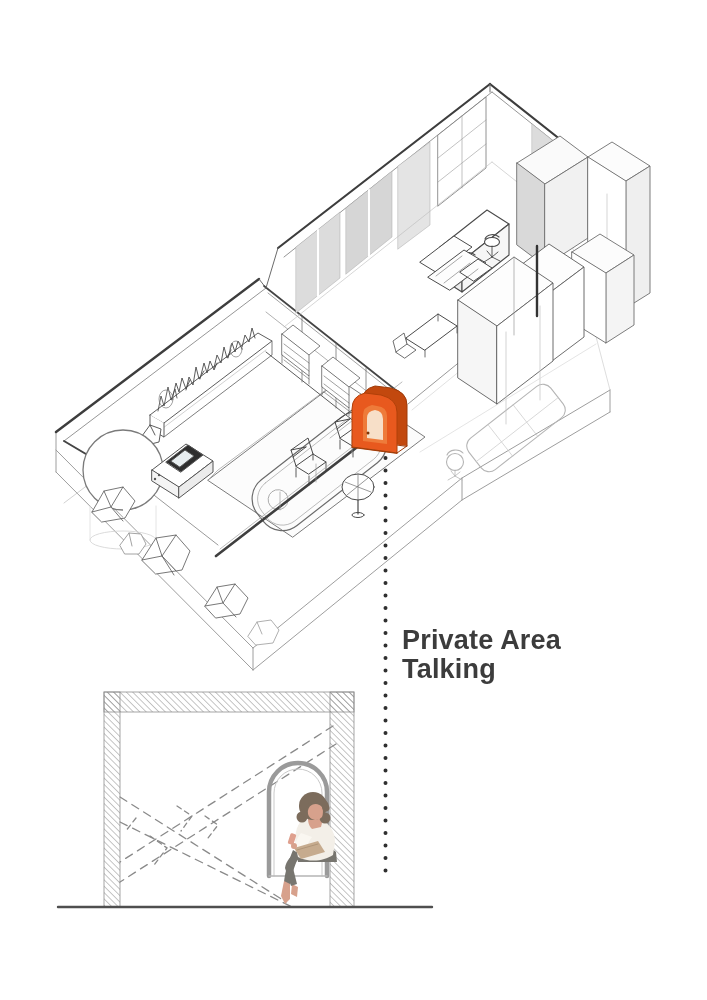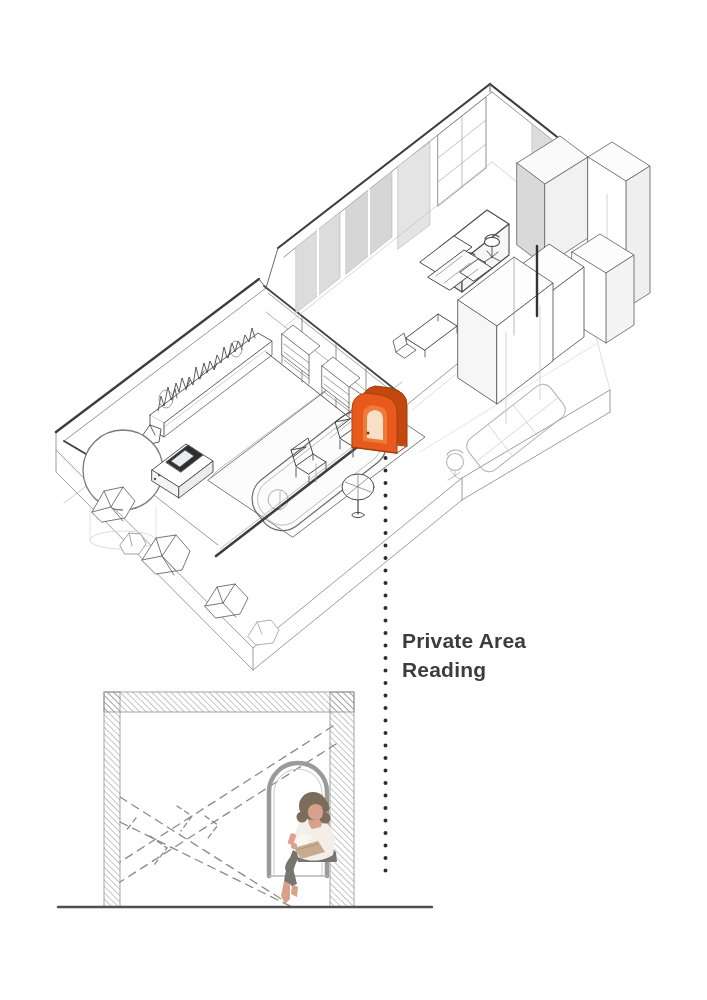--- a/index.html
+++ b/index.html
@@ -3,21 +3,21 @@
 <meta charset="utf-8">
 <style>
   html,body{margin:0;padding:0;background:#ffffff;}
   .board{
     position:relative;width:707px;height:1000px;background:#ffffff;overflow:hidden;
     font-family:"Liberation Sans",sans-serif;
   }
   .board svg{position:absolute;left:0;top:0;}
   .caption{
     position:absolute;left:402px;top:626px;
-    font-size:21px;font-weight:bold;line-height:29px;color:#3C3C3C;
+    font-size:27px;font-weight:bold;line-height:29px;color:#3C3C3C;
     letter-spacing:0.2px;white-space:nowrap;
   }
 </style>
 </head>
 <body>
 
 <div class="board">
 
 <svg width="707" height="1000" viewBox="0 0 707 1000">
   <defs>
@@ -290,16 +290,16 @@
       <path d="M308,814 a8 8 0 0 0 14,3 a10 12 0 0 0 0,-10 a8 8 0 0 0 -14,7 Z" fill="#d7a18c"></path>
       <path d="M303,806 A12 12 0 0 1 326,808" stroke="#7c6c5c" stroke-width="7" fill="none"></path>
     </g>
 
     <path d="M58,907 H432" stroke="#4f4f4f" stroke-width="2.4"></path>
   </g>
 </svg>
 
   <div class="caption">
     <div>Private Area</div>
-    <div>Reading</div>
+    <div>Talking</div>
   </div>
 
 </div>
 
 </body></html>

